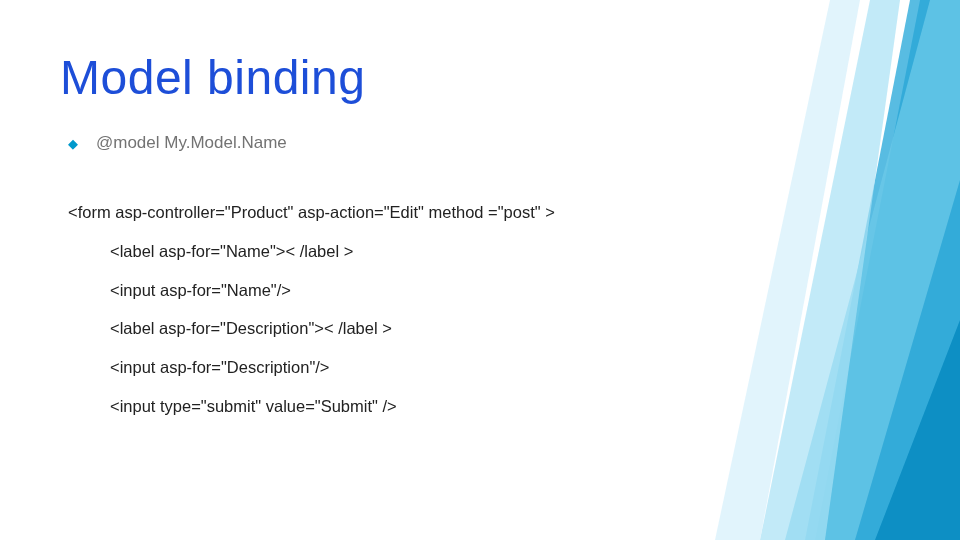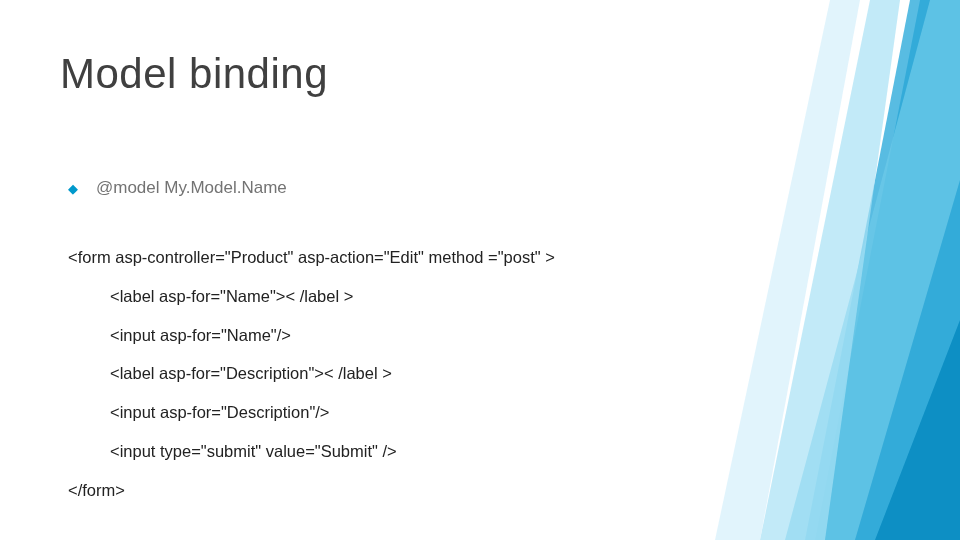--- a/index.html
+++ b/index.html
@@ -18,24 +18,24 @@
       width: 260px;
       height: 540px;
       pointer-events: none;
     }
     .content {
       position: relative;
       padding: 50px 60px 40px 60px;
       z-index: 2;
     }
     .title {
-      font-size: 42px;
+      font-size: 48px;
       font-weight: 400;
-      color: #404040;
-      margin-bottom: 80px;
+      color: #1d4ed8;
+      margin-bottom: 28px;
       letter-spacing: 0.5px;
     }
     .bullet-row {
       display: flex;
       align-items: center;
       margin-bottom: 40px;
       margin-left: 8px;
     }
     .bullet-icon {
       color: #0099cc;
@@ -76,15 +76,14 @@
     <span class="bullet-text">@model My.Model.Name</span>
   </div>
 
   <div class="code-block">
     <div class="code-line">&lt;form asp-controller="Product" asp-action="Edit" method ="post" &gt;</div>
     <div class="code-line indent-1">&lt;label asp-for="Name"&gt;&lt; /label &gt;</div>
     <div class="code-line indent-1">&lt;input asp-for="Name"/&gt;</div>
     <div class="code-line indent-1">&lt;label asp-for="Description"&gt;&lt; /label &gt;</div>
     <div class="code-line indent-1">&lt;input asp-for="Description"/&gt;</div>
     <div class="code-line indent-1">&lt;input type="submit" value="Submit" /&gt;</div>
-    <div class="code-line">&lt;/form&gt;</div>
   </div>
 </div>
 
 </body></html>

